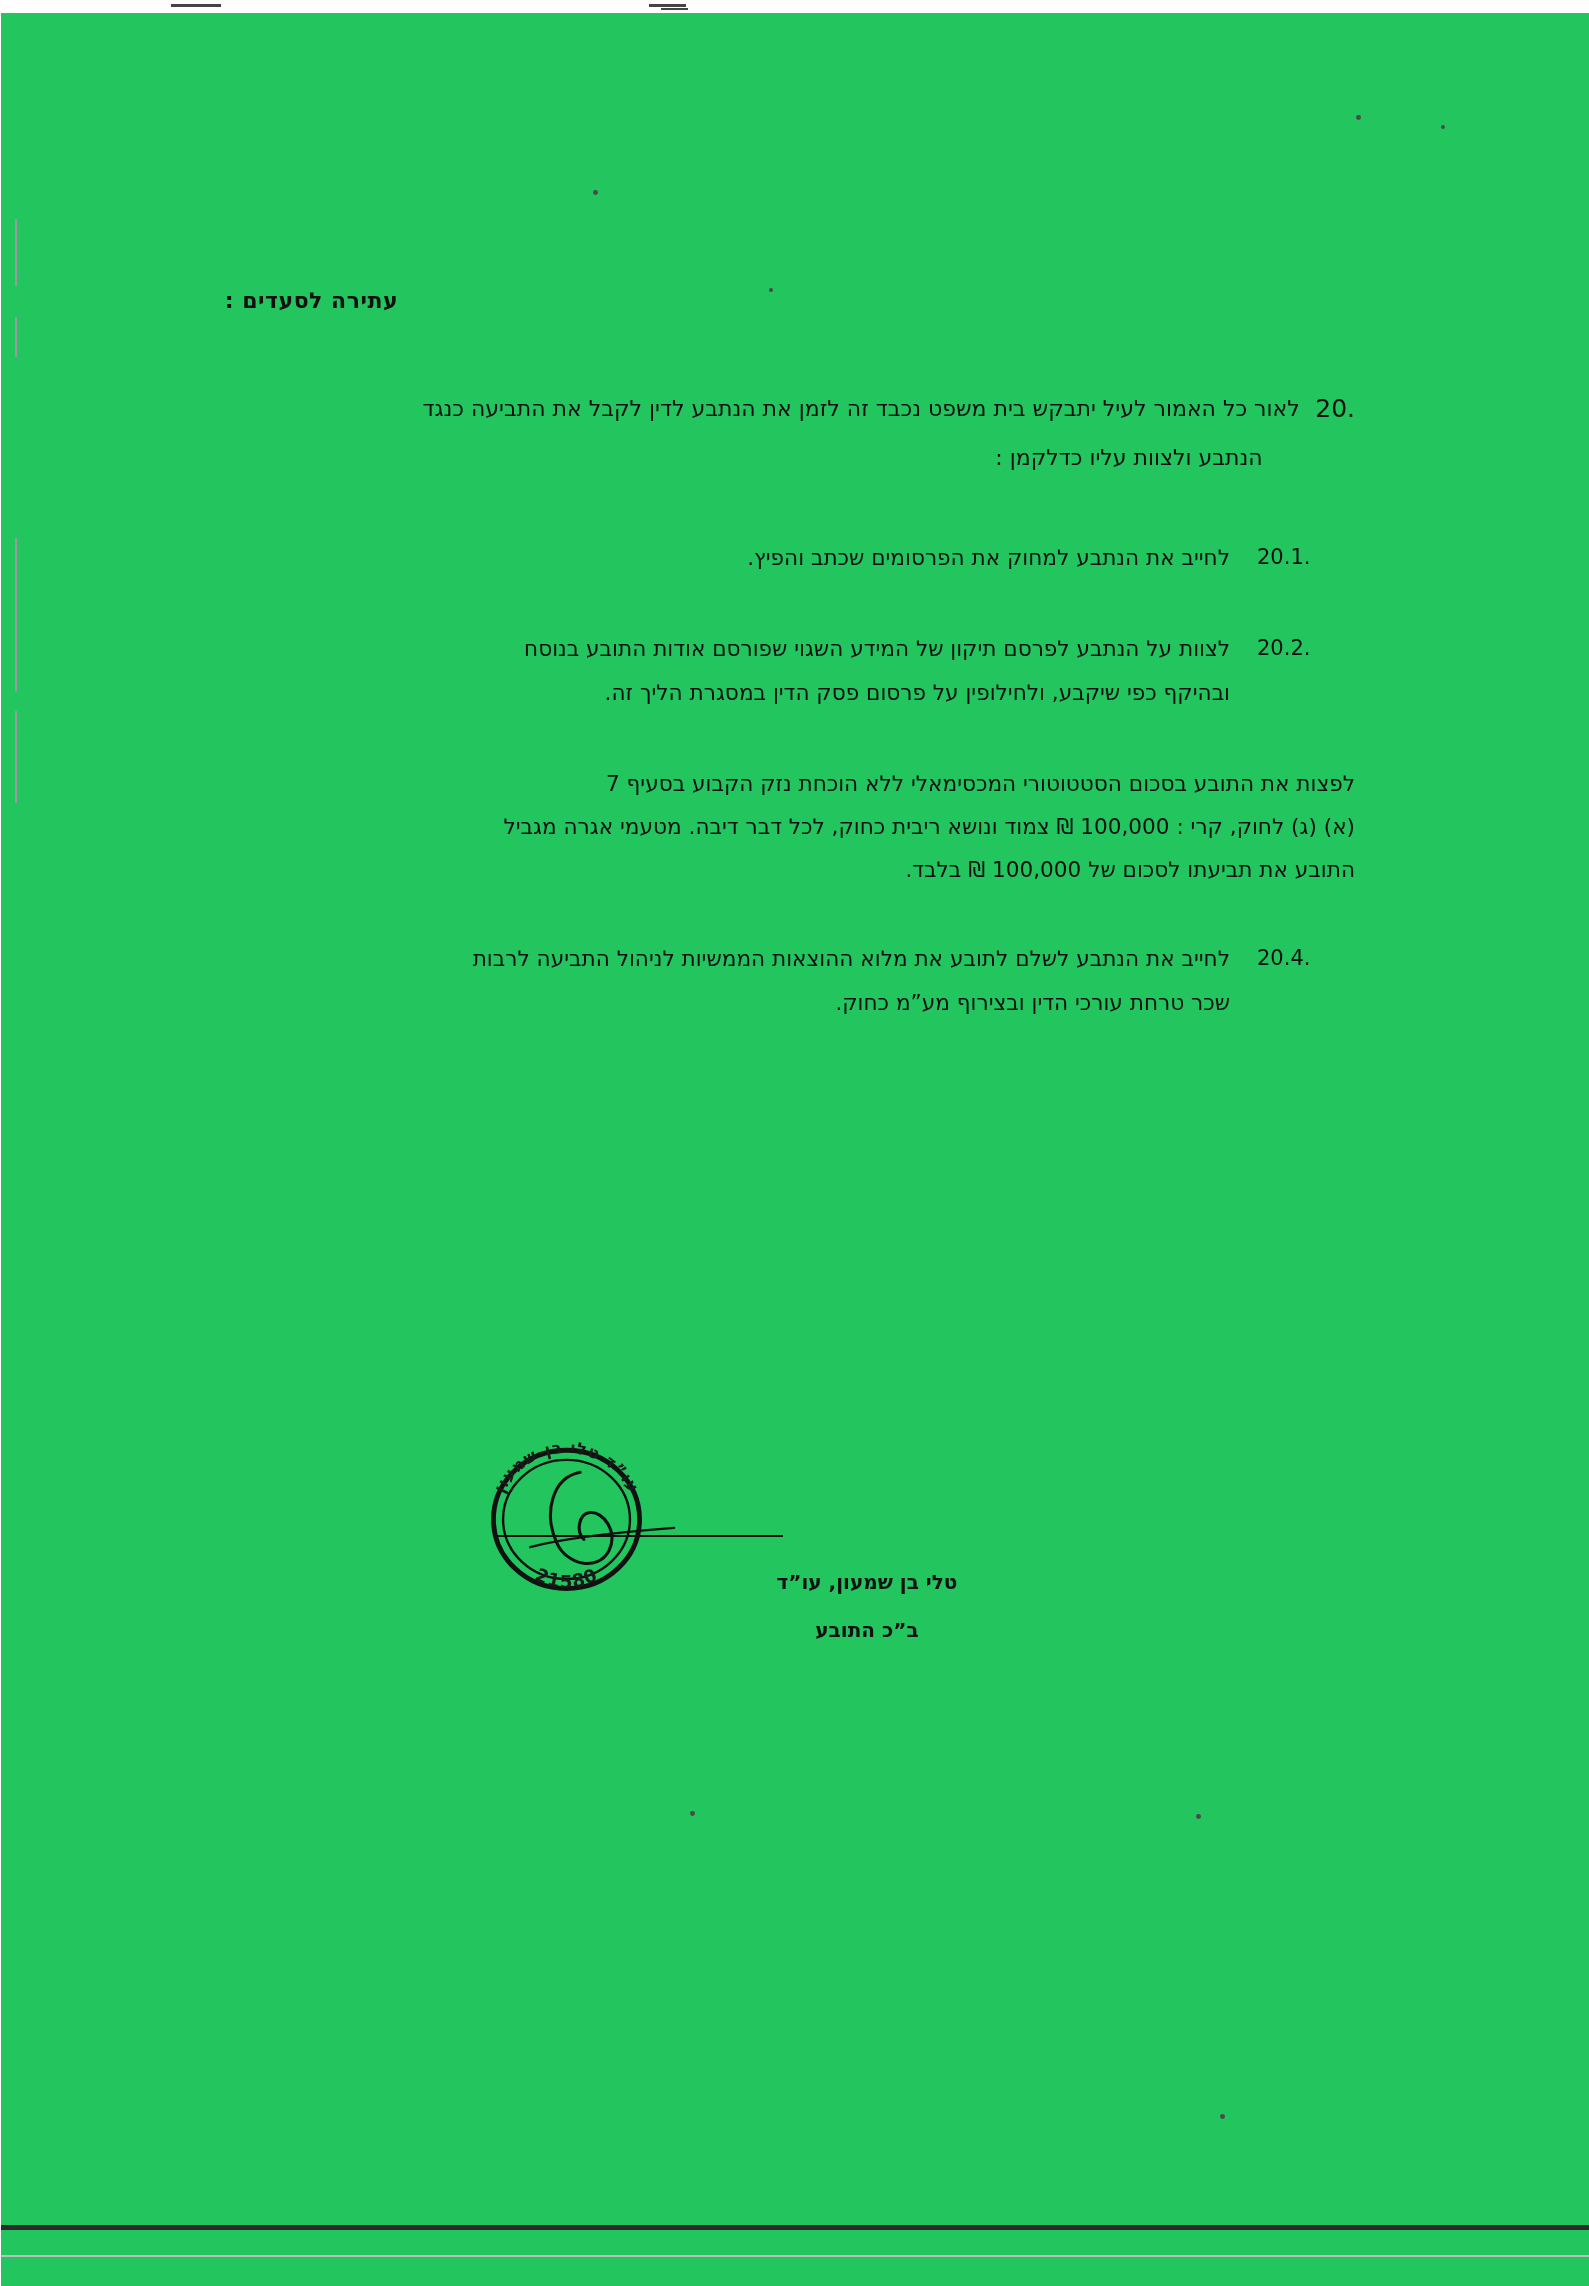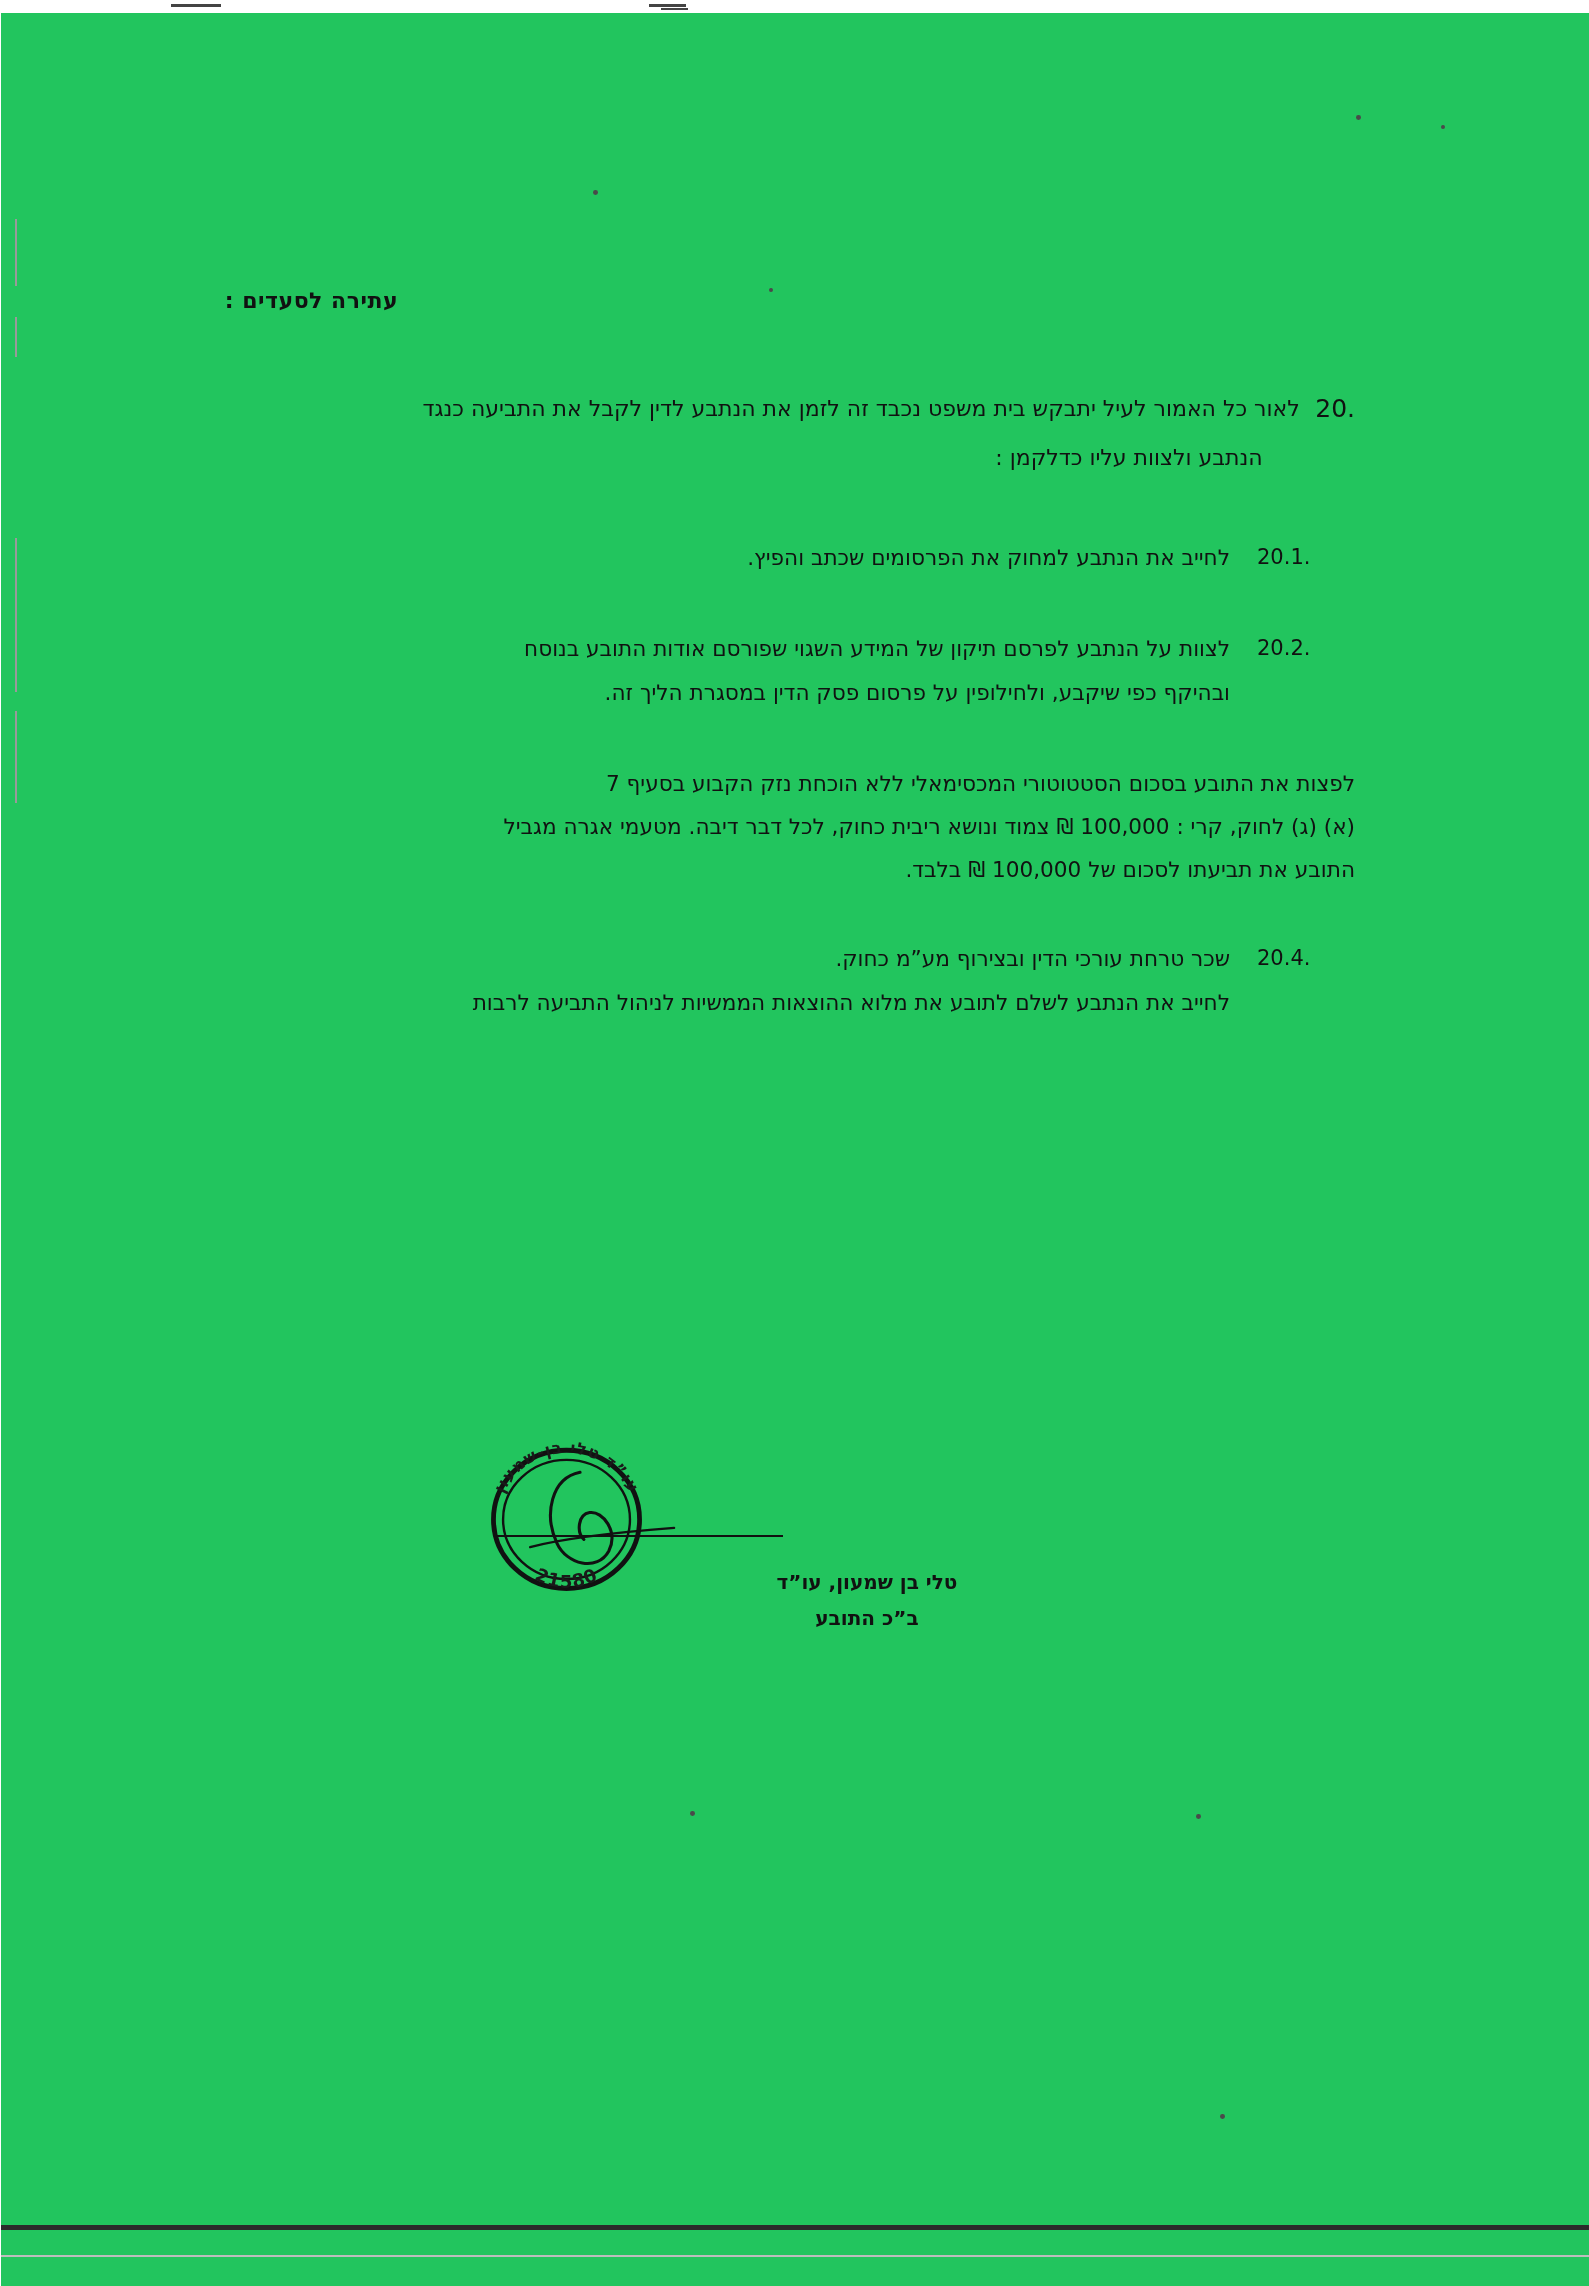--- a/index.html
+++ b/index.html
@@ -141,21 +141,21 @@
   }
   .sig-line {
     position: absolute;
     top: 1247px;
     left: 274px;
     width: 288px;
     height: 1.9px;
     background: #111;
   }
   .sig-name { margin: 0; }
-  .sig-role { margin: 4px 0 0 0; }
+  .sig-role { margin: 16px 0 0 0; }
 
   
   .stamp {
     position: absolute;
     top: 1143px;
     left: 257px;
     width: 178px;
     height: 173px;
     pointer-events: none;
   }
@@ -235,22 +235,22 @@
       <div class="stext">
         <p>לפצות את התובע בסכום הסטטוטורי המכסימאלי ללא הוכחת נזק הקבוע בסעיף 7</p>
         <p>(א) (ג) לחוק, קרי : 100,000 ₪ צמוד ונושא ריבית כחוק, לכל דבר דיבה. מטעמי אגרה מגביל</p>
         <p>התובע את תביעתו לסכום של 100,000 ₪ בלבד.</p>
       </div>
     </div>
 
     <div class="sub" style="margin-top:46px;">
       <div class="snum">.20.4</div>
       <div class="stext">
+        <p>לחייב את הנתבע לשלם לתובע את מלוא ההוצאות הממשיות לניהול התביעה לרבות</p>
         <p>שכר טרחת עורכי הדין ובצירוף מע”מ כחוק.</p>
-        <p>לחייב את הנתבע לשלם לתובע את מלוא ההוצאות הממשיות לניהול התביעה לרבות</p>
       </div>
     </div>
 
     <div class="sig-line"></div>
 
     <div class="signature">
       <p class="sig-name">טלי בן שמעון, עו”ד</p>
       <p class="sig-role">ב”כ התובע</p>
     </div>
 

